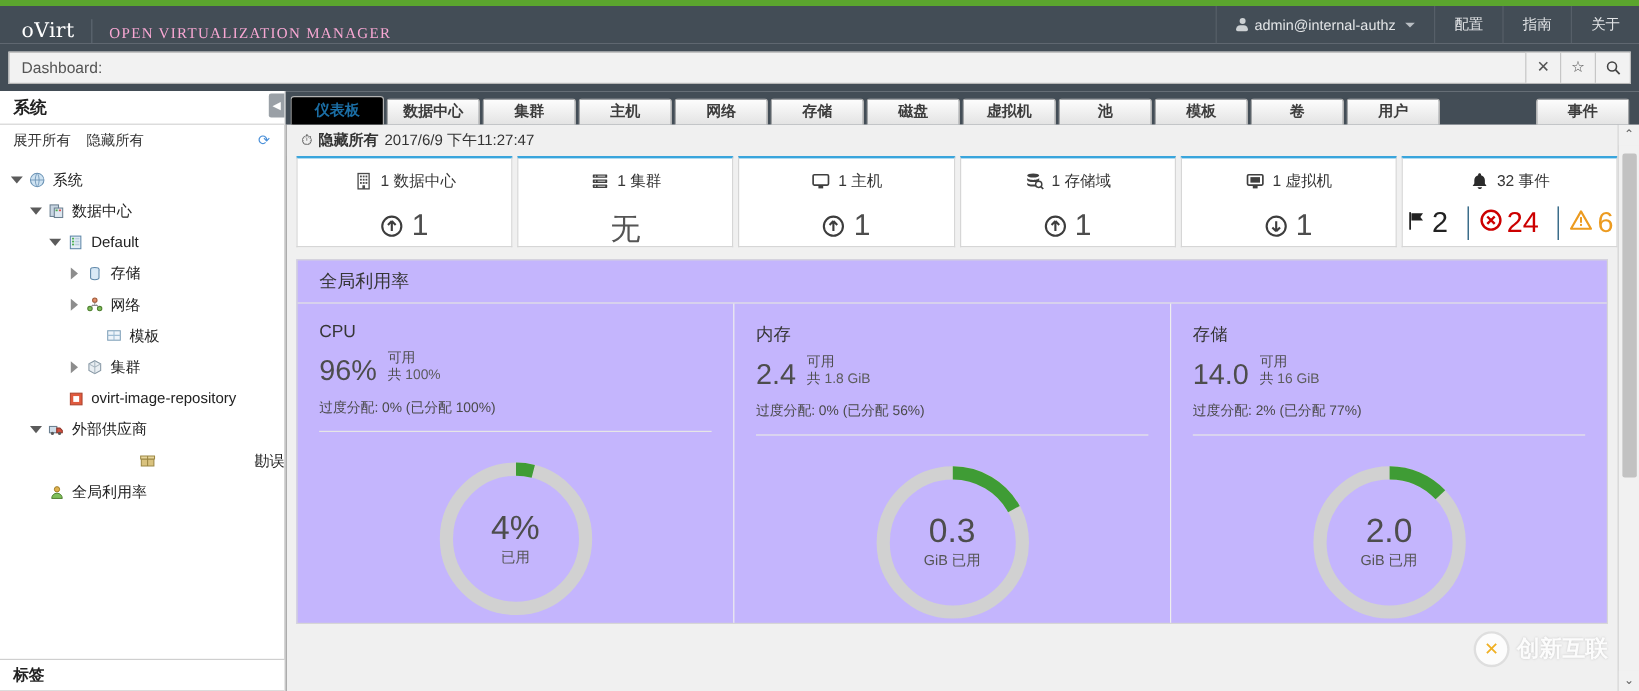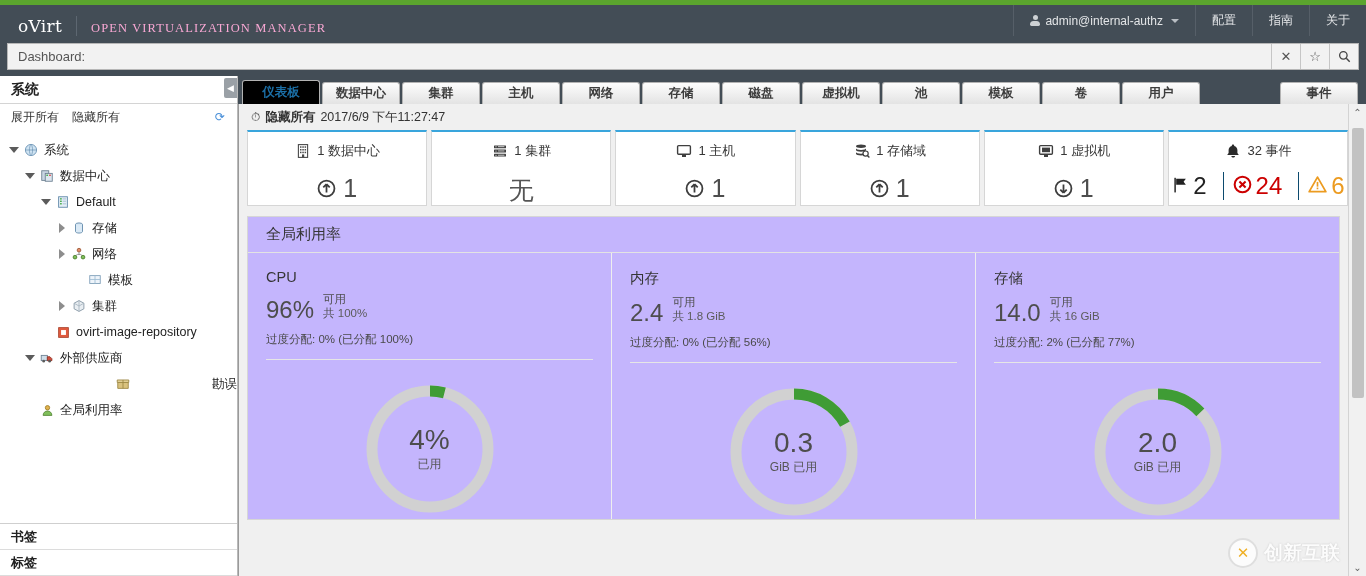--- a/index.html
+++ b/index.html
@@ -151,21 +151,21 @@
   
   .vscroll { position:absolute; right:0; top:0; width:18px; bottom:0; background:#f1f1f1;
              border-left:1px solid #d3d3d3; }
   .vs-btn { height:17px; display:flex; align-items:center; justify-content:center;
             color:#666; font-size:10px; background:#f1f1f1; cursor:pointer; }
   .vs-btn.dn { position:absolute; bottom:0; left:0; right:0; }
   .vs-thumb { position:absolute; top:24px; left:3px; width:12px; height:270px;
               background:#c2c2c2; border-radius:2px; cursor:pointer; }
   
   .watermark {
-    position:absolute; right:26px; bottom:8px; display:flex; align-items:center; gap:6px;
+    position:absolute; right:26px; bottom:20px; display:flex; align-items:center; gap:6px;
     opacity:.85; pointer-events:none;
   }
   .wm-logo { width:30px; height:30px; border-radius:50%; background:#fff;
              border:2px solid #dcdcdc; position:relative; }
   .wm-logo::after { content:"✕"; position:absolute; inset:0; display:flex; align-items:center;
                     justify-content:center; color:#f0a500; font-size:15px; font-weight:bold; }
   .wm-text { font-size:19px; color:#fff; font-weight:bold; text-shadow:0 0 2px #bbb; }
 </style>
 </head>
 <body>
@@ -352,23 +352,20 @@
           <div class="ticon">
             <svg width="13" height="13" viewBox="0 0 16 16">
               <circle cx="8" cy="4.6" r="2.7" fill="#e0b24e" stroke="#9c7a22"></circle>
               <path d="M2.6 14c0-3.2 2.4-5.4 5.4-5.4s5.4 2.2 5.4 5.4z" fill="#7fbf5a" stroke="#4f8030"></path>
             </svg>
           </div>
           <span class="tlabel">全局利用率</span>
         </div>
       </div>
     <div class="side-bottom">
-      <div class="sb-item">
-        <span>书签</span>
-      </div>
       <div class="sb-item">
         <span>标签</span>
       </div>
     </div>
   </div>
 
   <div class="main">
     <div class="tabs-bar" id="tabbar">
         <div class="tab active">仪表板</div>
         <div class="tab">数据中心</div>

